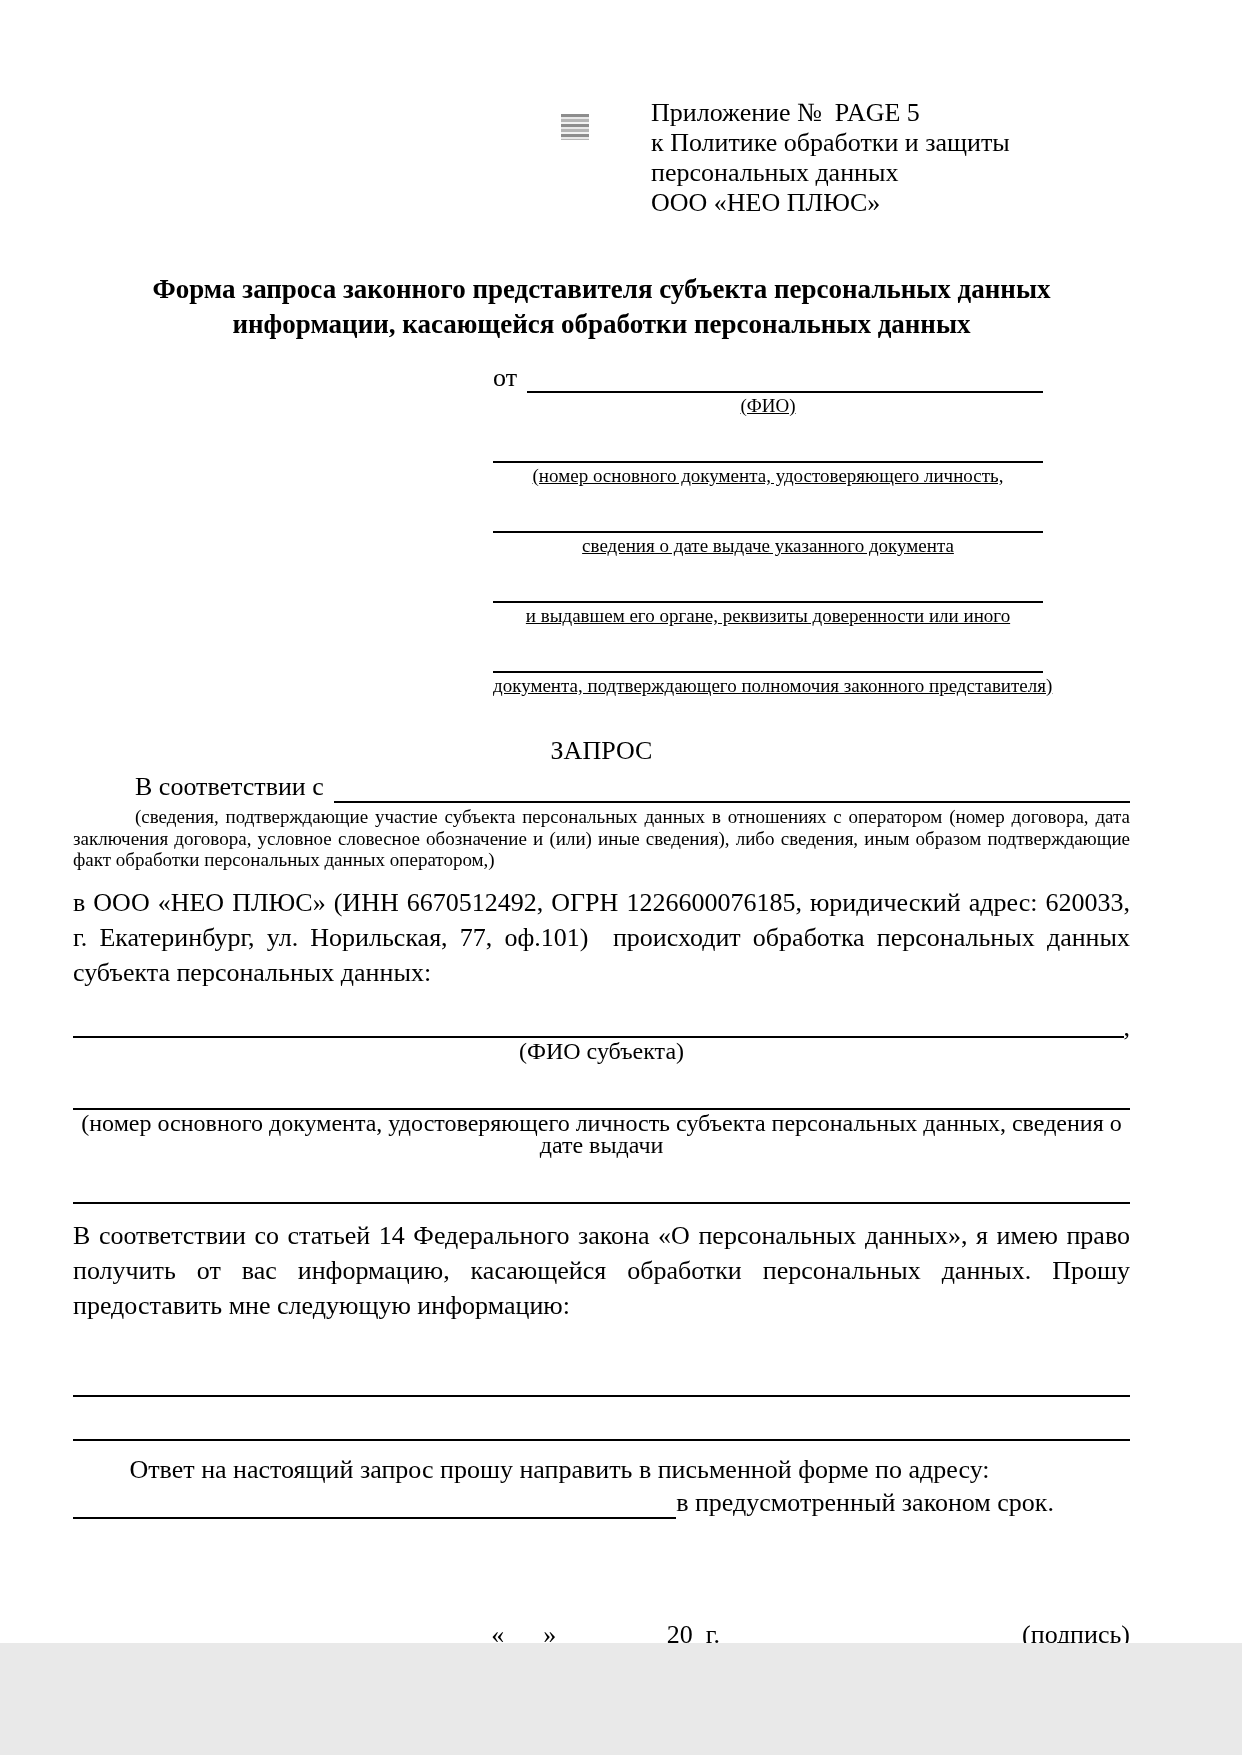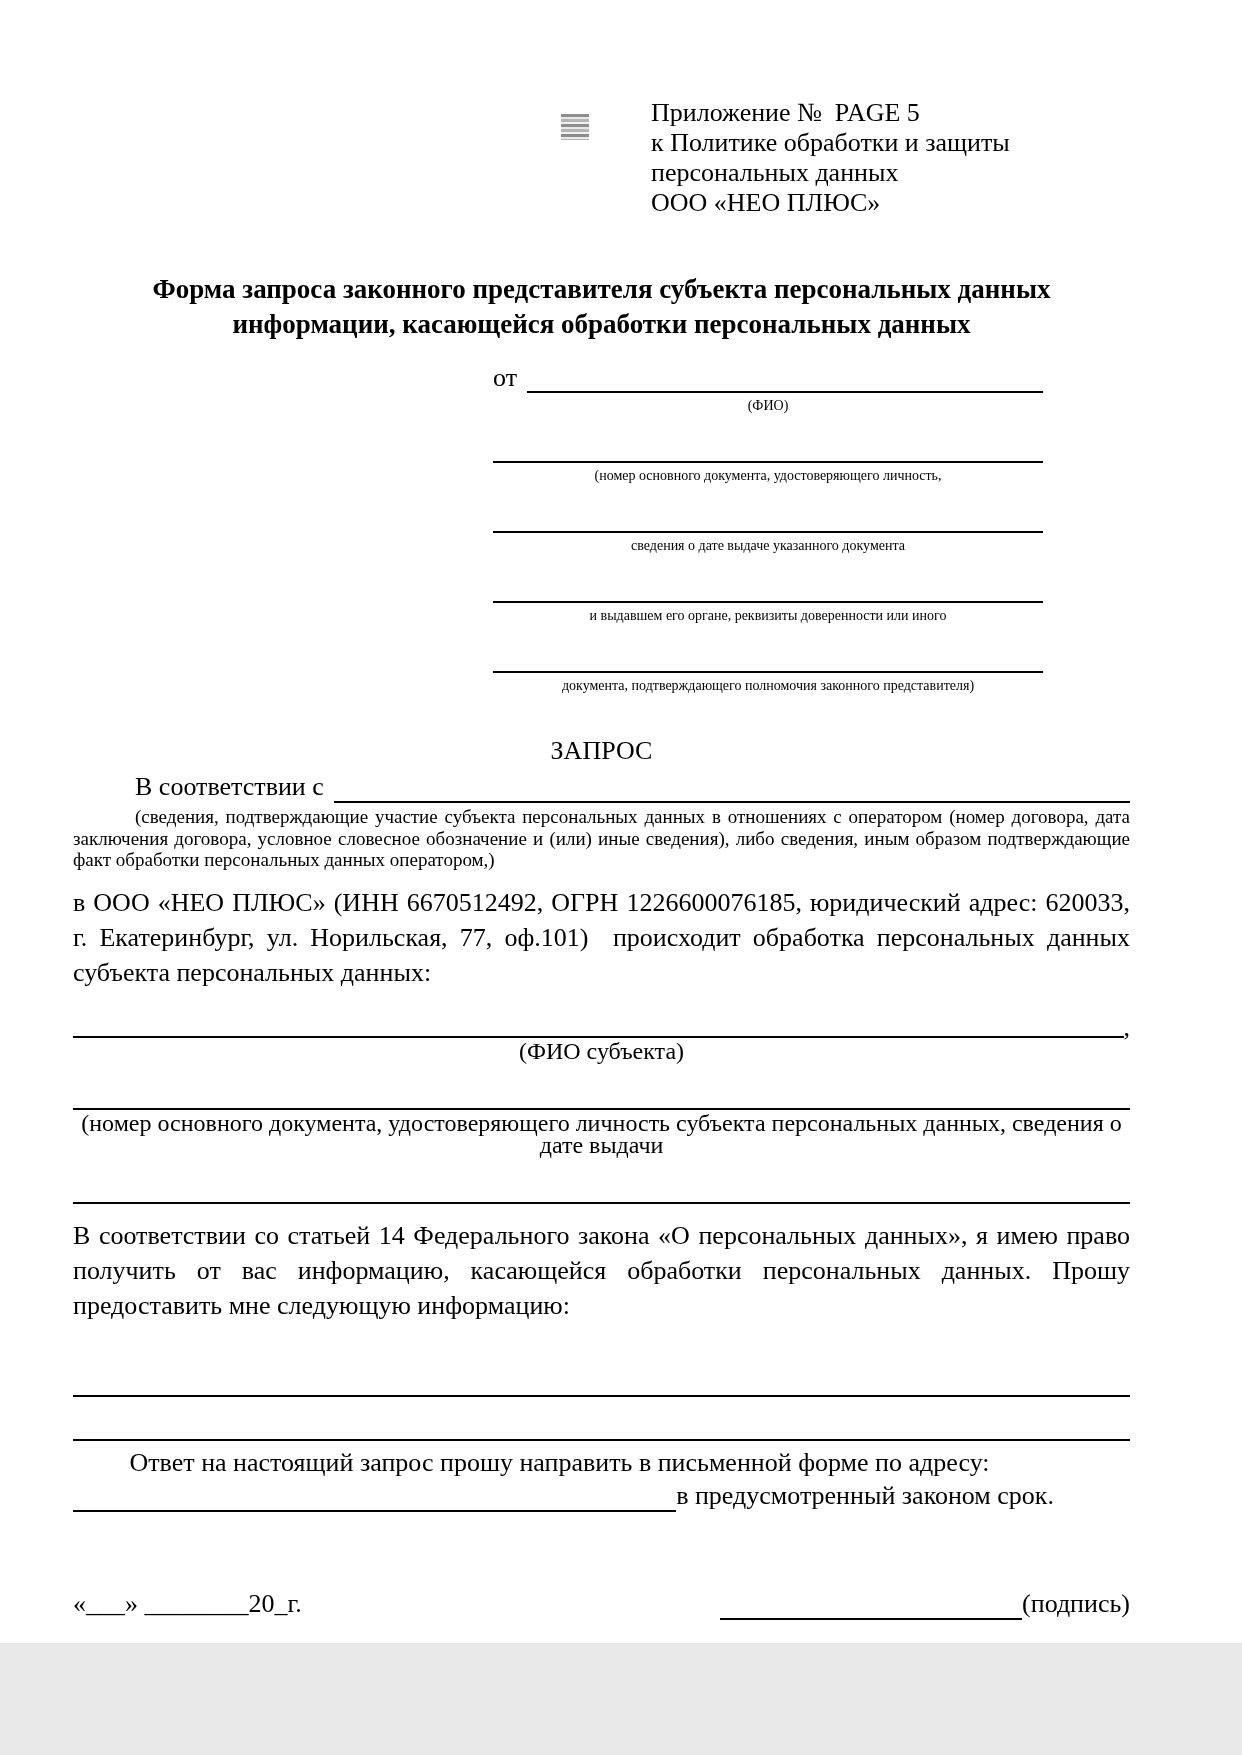--- a/index.html
+++ b/index.html
@@ -20,21 +20,21 @@
   .header-block { margin-left:62px; font-size:26px; line-height:30px; }
 
   
   .doc-title { margin-top:54px; text-align:center; font-weight:bold; font-size:27px; line-height:35px; }
 
   
   .addressee { margin-left:420px; width:550px; margin-top:20px; font-size:26px; line-height:31px; }
   .from-row { display:flex; align-items:flex-end; margin-top:2px; }
   .from-row .lbl { flex:0 0 auto; }
   .fill-line { flex:1 1 auto; border-bottom:2px solid #000; margin-left:10px; height:26px; }
-  .caption { font-size:14px; line-height:22px; text-align:center; margin-top:2px; }
+  .caption { font-size:19px; line-height:22px; text-align:center; margin-top:2px;text-decoration:underline; }
   .caption.nowrap { white-space:nowrap; }
   .blank-line { height:28px; border-bottom:2px solid #000; }
   .addressee .blank-line { margin-top:18px; }
 
   
   .request-heading { text-align:center; font-size:26px; margin-top:38px; line-height:32px; }
   .intro-row { display:flex; align-items:flex-end; margin-top:4px; font-size:26px; line-height:32px; }
   .intro-row .lbl { flex:0 0 auto; padding-left:62px; }
   .fine-print { font-size:19px; line-height:21.5px; text-align:justify; text-indent:62px; margin-top:3px; }
   .body-par { font-size:26px; line-height:35px; text-align:justify; margin-top:14px; }
@@ -42,27 +42,27 @@
   .subject-line-row { display:flex; align-items:flex-end; margin-top:20px; font-size:26px; }
   .subject-line-row .blank-line { flex:1 1 auto; }
   .subject-line-row .comma { flex:0 0 auto; line-height:20px; }
 
   .wide-field { margin-top:20px; }
   .center-cap { font-size:24px; line-height:22px; text-align:center; margin-top:2px; }
 
   .gap-line { border-bottom:2px solid #000; height:44px; }
   .gap-line.first { margin-top:30px; }
 
-  .response-line { text-align:center; font-size:26px; line-height:34px; margin-top:5px; margin-right:84px; }
+  .response-line { text-align:center; font-size:26px; line-height:34px; margin-top:12px; margin-right:84px; }
   .address-row { display:flex; align-items:flex-end; font-size:26px; line-height:32px; margin-right:76px; }
   .address-row .blank-line { flex:1 1 auto; height:26px; }
   .address-row .txt { flex:0 0 auto; }
 
   
-  .footer-row { display:flex; justify-content:space-between; align-items:flex-end; margin-top:76px; font-size:26px; line-height:32px; }
+  .footer-row { display:flex; justify-content:flex-end; align-items:flex-end; margin-top:100px; font-size:26px; line-height:32px; }
   .sig-wrap { display:flex; align-items:flex-end; }
   .sig-line { width:302px; border-bottom:2px solid #000; height:26px; }
 </style>
 </head>
 <body>
 
 <div class="page">
 
   <div class="header-row">
     <span class="field-marker"></span>

